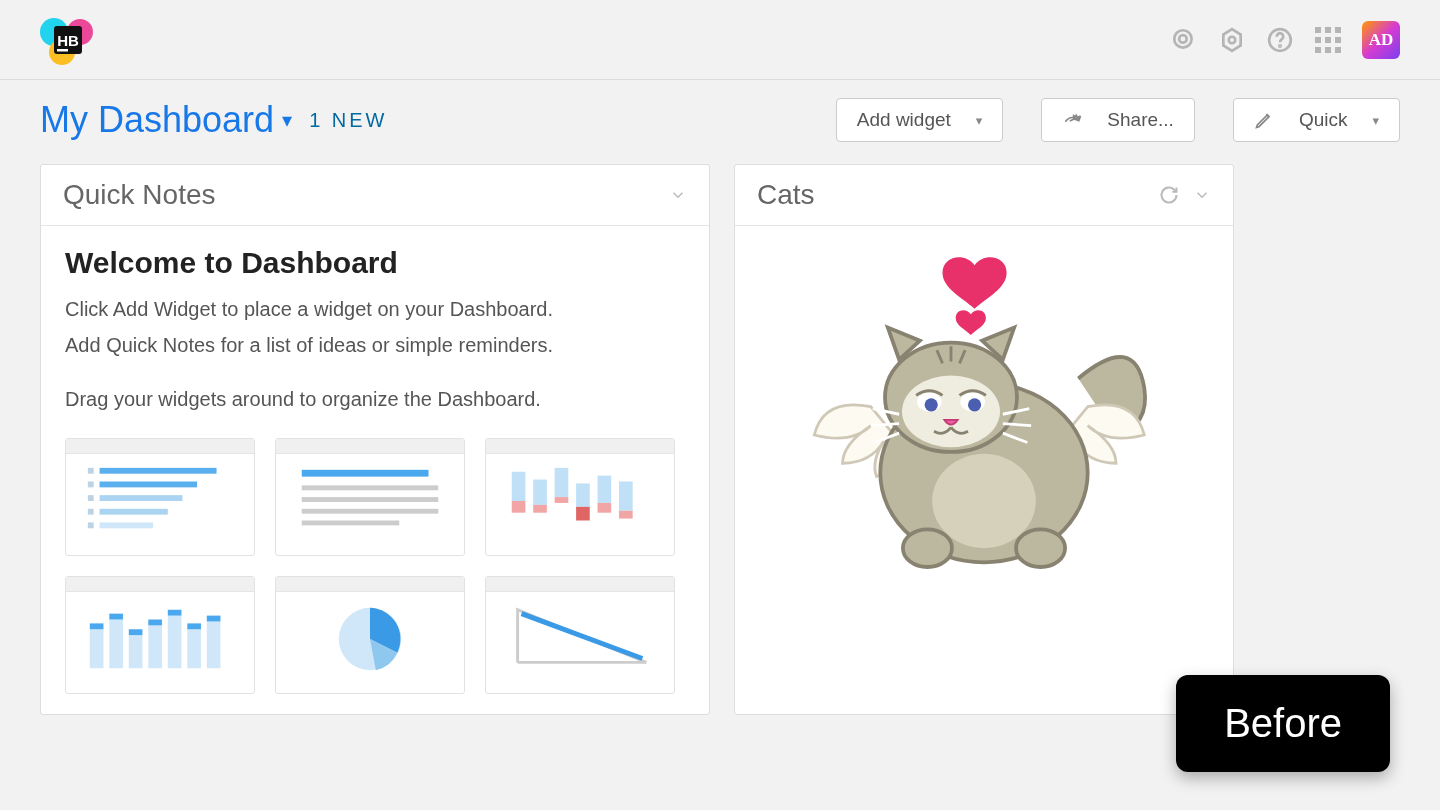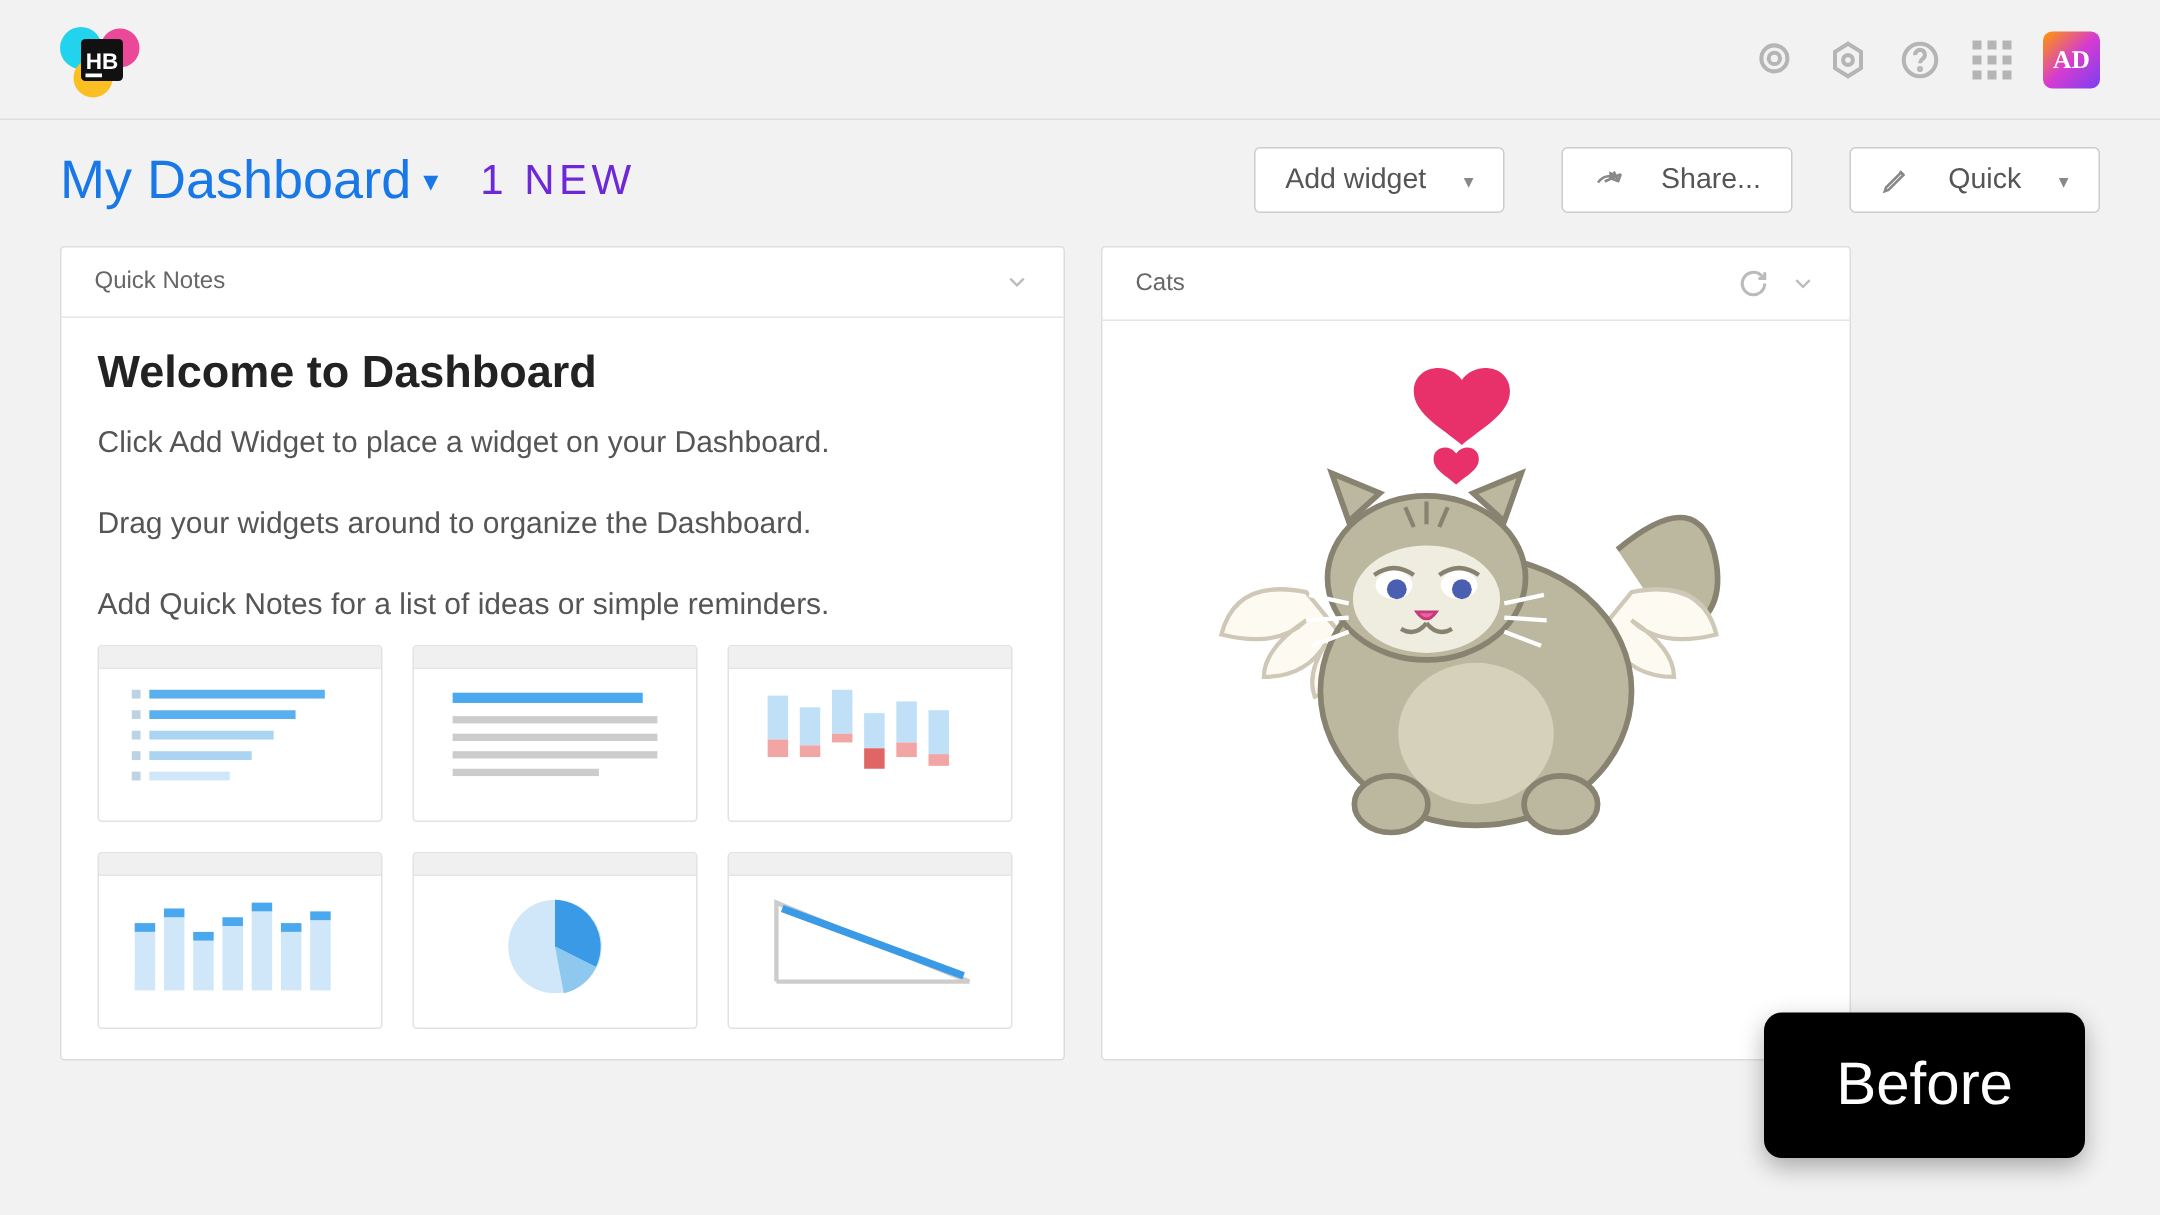--- a/index.html
+++ b/index.html
@@ -62,23 +62,23 @@
 }
 .dash-title {
   font-size: 36px;
   font-weight: 300;
   color: #1878e8;
   display: flex; align-items: center; gap: 8px;
   cursor: pointer;
 }
 .dash-title .chev { font-size: 20px; color: #1878e8; }
 .new-badge {
-  margin-left: 28px;
-  color: #6d28d9;
-  font-size: 28px;
+  margin-left: 17px;
+  color: #0369a1;
+  font-size: 20px;
   letter-spacing: 3px;
 }
 .actions { margin-left: auto; display: flex; gap: 18px; }
 .btn {
   background: #fff;
   border: 1px solid #ccc;
   border-radius: 4px;
   padding: 10px 20px;
   font-size: 19px;
   color: #555;
@@ -100,21 +100,21 @@
   border: 1px solid #ddd;
   border-radius: 3px;
   flex-shrink: 0;
 }
 .card-header {
   display: flex;
   align-items: center;
   justify-content: space-between;
   padding: 14px 22px;
   border-bottom: 1px solid #e5e5e5;
-  font-size: 16px;
+  font-size: 28px;
   color: #666;
 }
 .card-header .right { display: flex; gap: 14px; align-items: center; }
 .card-header .icon-btn { color: #bbb; cursor: pointer; display: flex; }
 .card-body { padding: 20px 24px; }
 
 .card-quicknotes { width: 670px; }
 .card-cats { width: 500px; }
 
 .qn-title { font-size: 30px; font-weight: 700; color: #222; margin-bottom: 14px; }
@@ -263,22 +263,22 @@
         <span class="icon-btn">
           <svg width="18" height="18" viewBox="0 0 24 24" fill="none" stroke="currentColor" stroke-width="2">
               <polyline points="6 9 12 15 18 9"></polyline>
             </svg>
         </span>
       </div>
     </div>
     <div class="card-body">
       <div class="qn-title">Welcome to Dashboard</div>
       <div class="qn-text">Click Add Widget to place a widget on your Dashboard.</div>
+      <div class="qn-text">Add Quick Notes for a list of ideas or simple reminders.</div>
       <div class="qn-text spaced">Drag your widgets around to organize the Dashboard.</div>
-      <div class="qn-text">Add Quick Notes for a list of ideas or simple reminders.</div>
 
       <div class="thumb-grid">
         <div class="thumb">
           <div class="thumb-inner">
               <svg viewBox="0 0 160 80">
             <rect x="6" y="6" width="6" height="6" fill="#bcd3e6"></rect>
                 <rect x="18" y="6" width="120" height="6" fill="#5ab0ef"></rect>
             <rect x="6" y="20" width="6" height="6" fill="#bcd3e6"></rect>
                 <rect x="18" y="20" width="100" height="6" fill="#5ab0ef"></rect>
             <rect x="6" y="34" width="6" height="6" fill="#bcd3e6"></rect>

